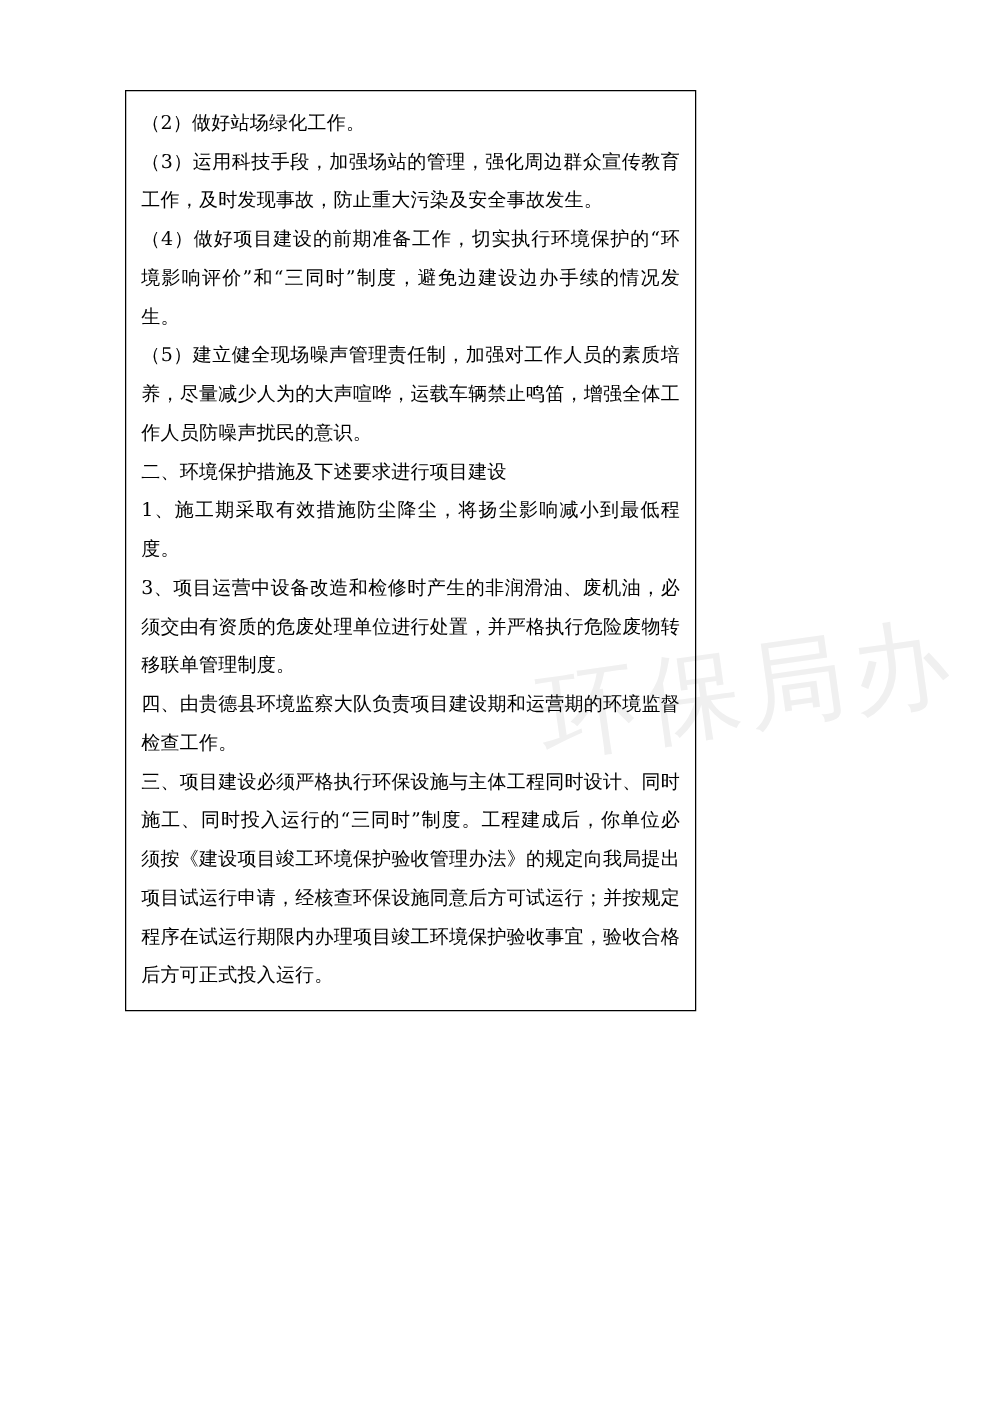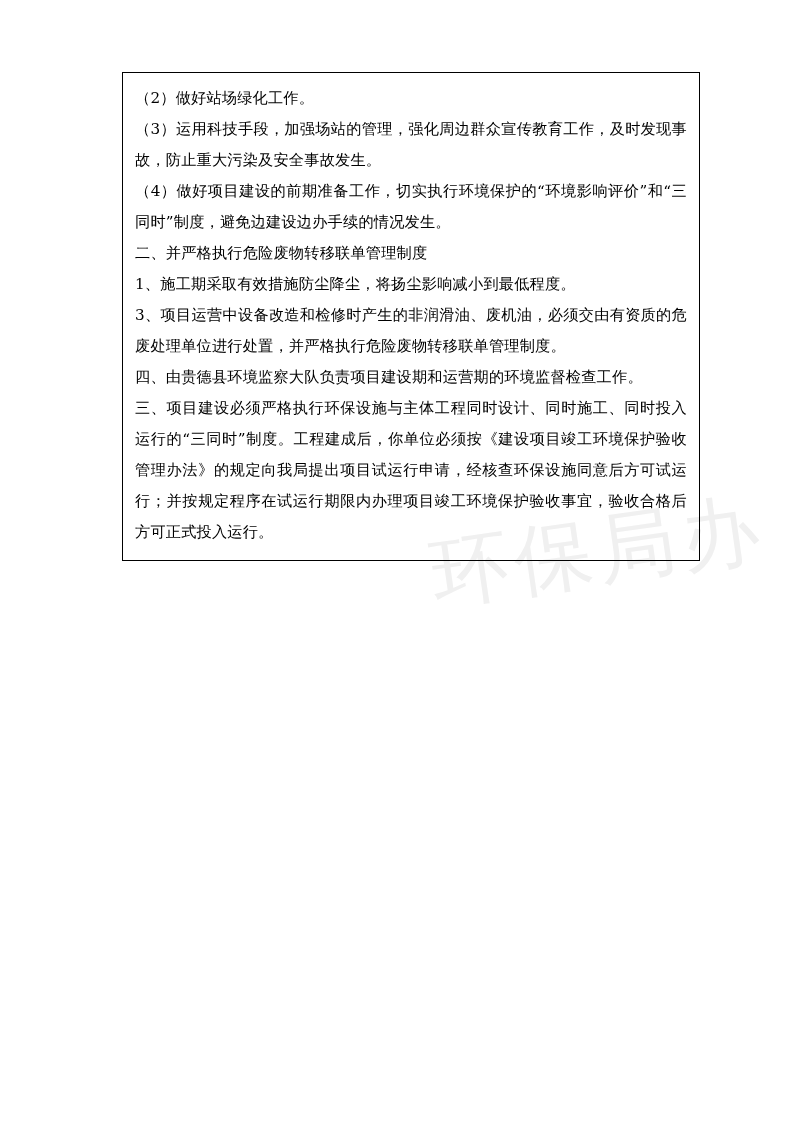--- a/index.html
+++ b/index.html
@@ -30,23 +30,23 @@
     color: #f0f0f0;
     letter-spacing: 6px;
     transform: rotate(-8deg);
     pointer-events: none;
     user-select: none;
     z-index: 0;
     white-space: nowrap;
   }
   .doc-table {
     position: absolute;
-    left: 122px;
+    left: 100px;
     top: 72px;
-    width: 578px;
+    width: 457px;
     border: 1px solid #000000;
     box-sizing: border-box;
     background: transparent;
     z-index: 1;
   }
   .cell {
     padding: 10px 12px 12px 12px;
     box-sizing: border-box;
   }
   .para {
@@ -63,21 +63,22 @@
 
 <div class="page">
 
   <div class="watermark">环保局办</div>
 
   <div class="doc-table">
     <div class="cell">
       <p class="para">（2）做好站场绿化工作。</p>
       <p class="para">（3）运用科技手段，加强场站的管理，强化周边群众宣传教育工作，及时发现事故，防止重大污染及安全事故发生。</p>
       <p class="para">（4）做好项目建设的前期准备工作，切实执行环境保护的“环境影响评价”和“三同时”制度，避免边建设边办手续的情况发生。</p>
-      <p class="para">二、并严格执行危险废物转移联单管理制度</p>
+      <p class="para">（5）建立健全现场噪声管理责任制，加强对工作人员的素质培养，尽量减少人为的大声喧哗，运载车辆禁止鸣笛，增强全体工作人员防噪声扰民的意识。</p>
+      <p class="para">二、环境保护措施及下述要求进行项目建设</p>
       <p class="para">1、施工期采取有效措施防尘降尘，将扬尘影响减小到最低程度。</p>
       <p class="para">3、项目运营中设备改造和检修时产生的非润滑油、废机油，必须交由有资质的危废处理单位进行处置，并严格执行危险废物转移联单管理制度。</p>
       <p class="para">四、由贵德县环境监察大队负责项目建设期和运营期的环境监督检查工作。</p>
       <p class="para">三、项目建设必须严格执行环保设施与主体工程同时设计、同时施工、同时投入运行的“三同时”制度。工程建成后，你单位必须按《建设项目竣工环境保护验收管理办法》的规定向我局提出项目试运行申请，经核查环保设施同意后方可试运行；并按规定程序在试运行期限内办理项目竣工环境保护验收事宜，验收合格后方可正式投入运行。</p>
     </div>
   </div>
 
 </div>
 
 </body></html>

